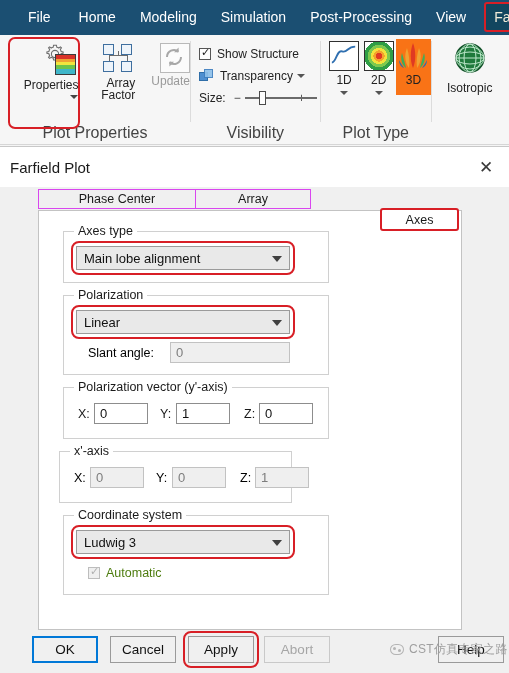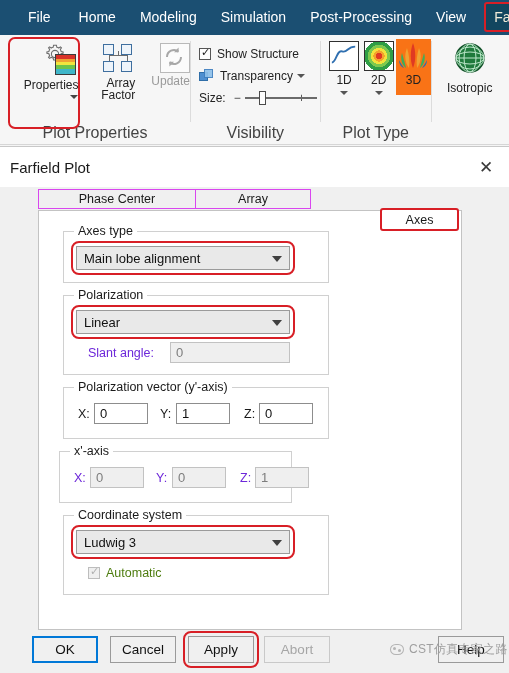--- a/index.html
+++ b/index.html
@@ -169,21 +169,21 @@
     width:0;height:0;border-left:5px solid transparent;border-right:5px solid transparent;
     border-top:6px solid #404040;
   }
   .field {
     position:absolute; height:21px; background:#ffffff;
     border:1px solid #8d8d8d; font-size:13px; color:#111;
     display:flex; align-items:center; padding-left:5px; cursor:text;
   }
   .field.disabled { background:#efefef; border-color:#c2c2c2; color:#7d7d7d; }
   .flabel { position:absolute; font-size:12.5px; color:#1a1a1a; }
-  .flabel.dim { color:#6d28d9; }
+  .flabel.dim { color:#000000; }
   .chkrow { position:absolute; display:flex; align-items:center; font-size:12.5px; color:#4d7c0f; }
   .chkrow .chk { border-color:#bdbdbd; background:#efefef; }
   .chkrow .chk.checked::after { color:#b0b0b0; }
 
   
   .btnbar { position:absolute; left:0; bottom:0; width:509px; height:46px; }
   .btn {
     position:absolute; height:27px; background:#f0f0f0; border:1px solid #9a9a9a;
     display:flex; align-items:center; justify-content:center;
     font-size:13.5px; color:#111; cursor:default;

